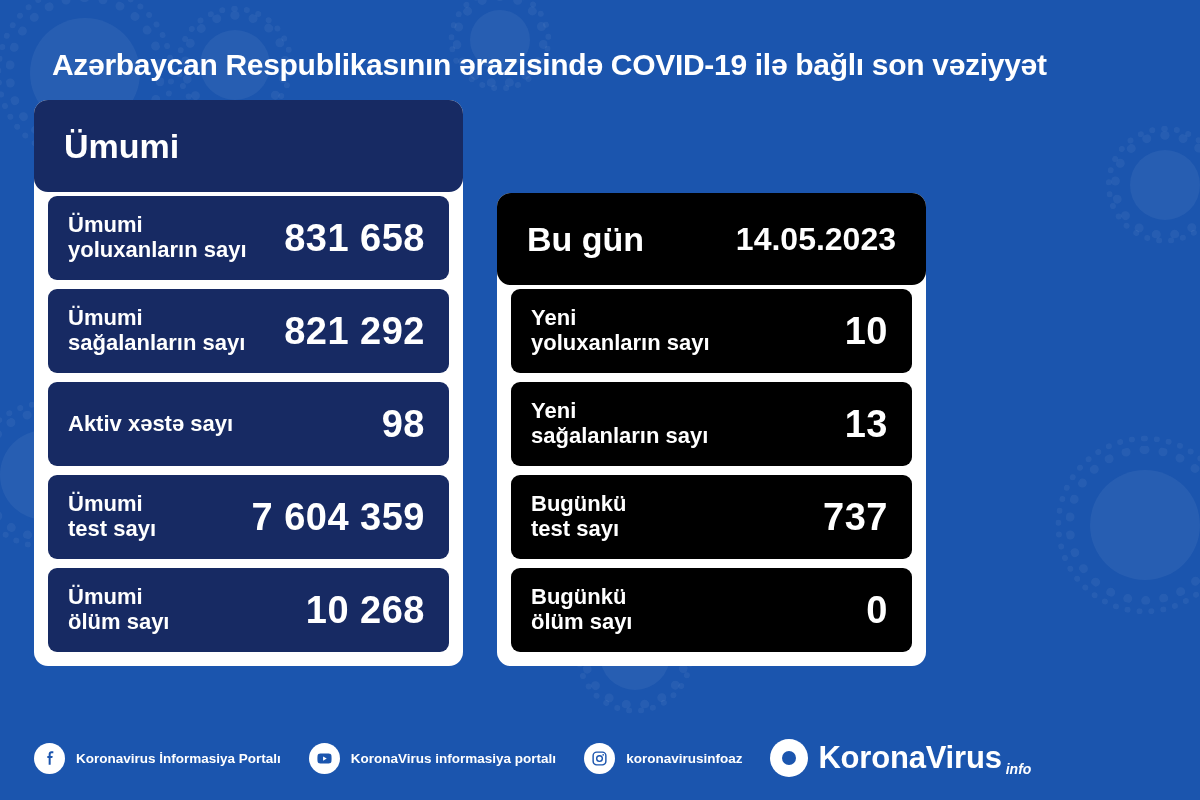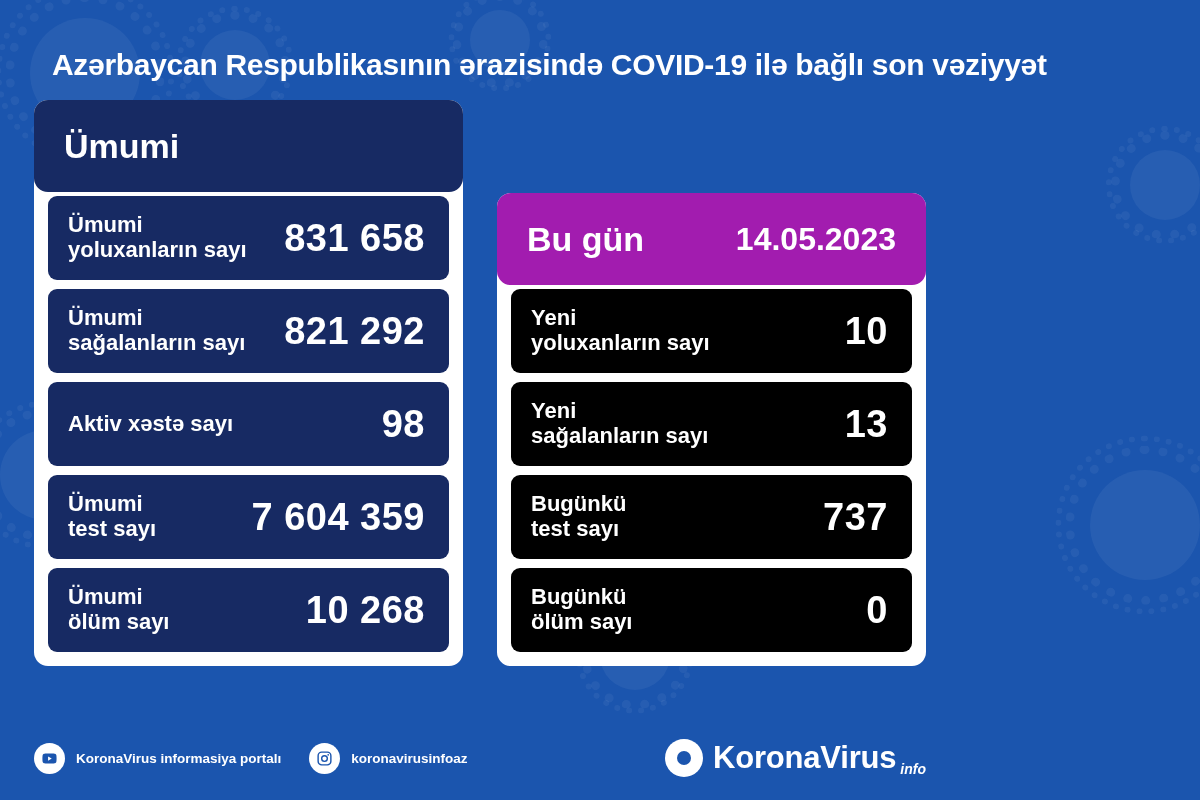--- a/index.html
+++ b/index.html
@@ -68,21 +68,21 @@
     left: 0; right: 0; top: 0;
     height: 92px;
     border-radius: 14px;
     display: flex;
     align-items: center;
     justify-content: space-between;
     padding: 0 30px;
     overflow: hidden;
   }
   .cap.dark { background: #172a63; }
-  .cap.light { background: #a21caf; }
+  .cap.light { background: #000000; text-decoration: underline; }
   .cap-label {
     color: #ffffff;
     font-size: 34px;
     font-weight: bold;
     position: relative;
     z-index: 2;
   }
   .cap-date {
     color: #ffffff;
     font-size: 32px;
@@ -263,20 +263,28 @@
 ölüm sayı</span>
           <span class="row-value">0</span>
         </div>
       </div>
     </div>
 
   </div>
 
   <div class="footer">
 
+    <div class="social">
+      <span class="sicon">
+        <svg width="16" height="16" viewBox="0 0 24 24" fill="#1b55ae">
+            <path d="M15 5h2V2h-3c-2.2 0-4 1.8-4 4v3H8v3h2v10h3V12h2.5l.5-3H13V6.5c0-.8.7-1.5 2-1.5z"></path>
+          </svg>
+      </span>
+      <span class="social-text">Koronavirus İnformasiya Portalı</span>
+    </div>
 
     <div class="social">
       <span class="sicon">
         <svg width="17" height="17" viewBox="0 0 24 24" fill="#1b55ae">
             <path d="M21.6 7.2a2.5 2.5 0 0 0-1.8-1.8C18.2 5 12 5 12 5s-6.2 0-7.8.4A2.5 2.5 0 0 0 2.4 7.2C2 8.8 2 12 2 12s0 3.2.4 4.8a2.5 2.5 0 0 0 1.8 1.8C5.8 19 12 19 12 19s6.2 0 7.8-.4a2.5 2.5 0 0 0 1.8-1.8C22 15.2 22 12 22 12s0-3.2-.4-4.8zM10 15V9l5.2 3L10 15z"></path>
           </svg>
       </span>
       <span class="social-text">KoronaVirus informasiya portalı</span>
     </div>
 

